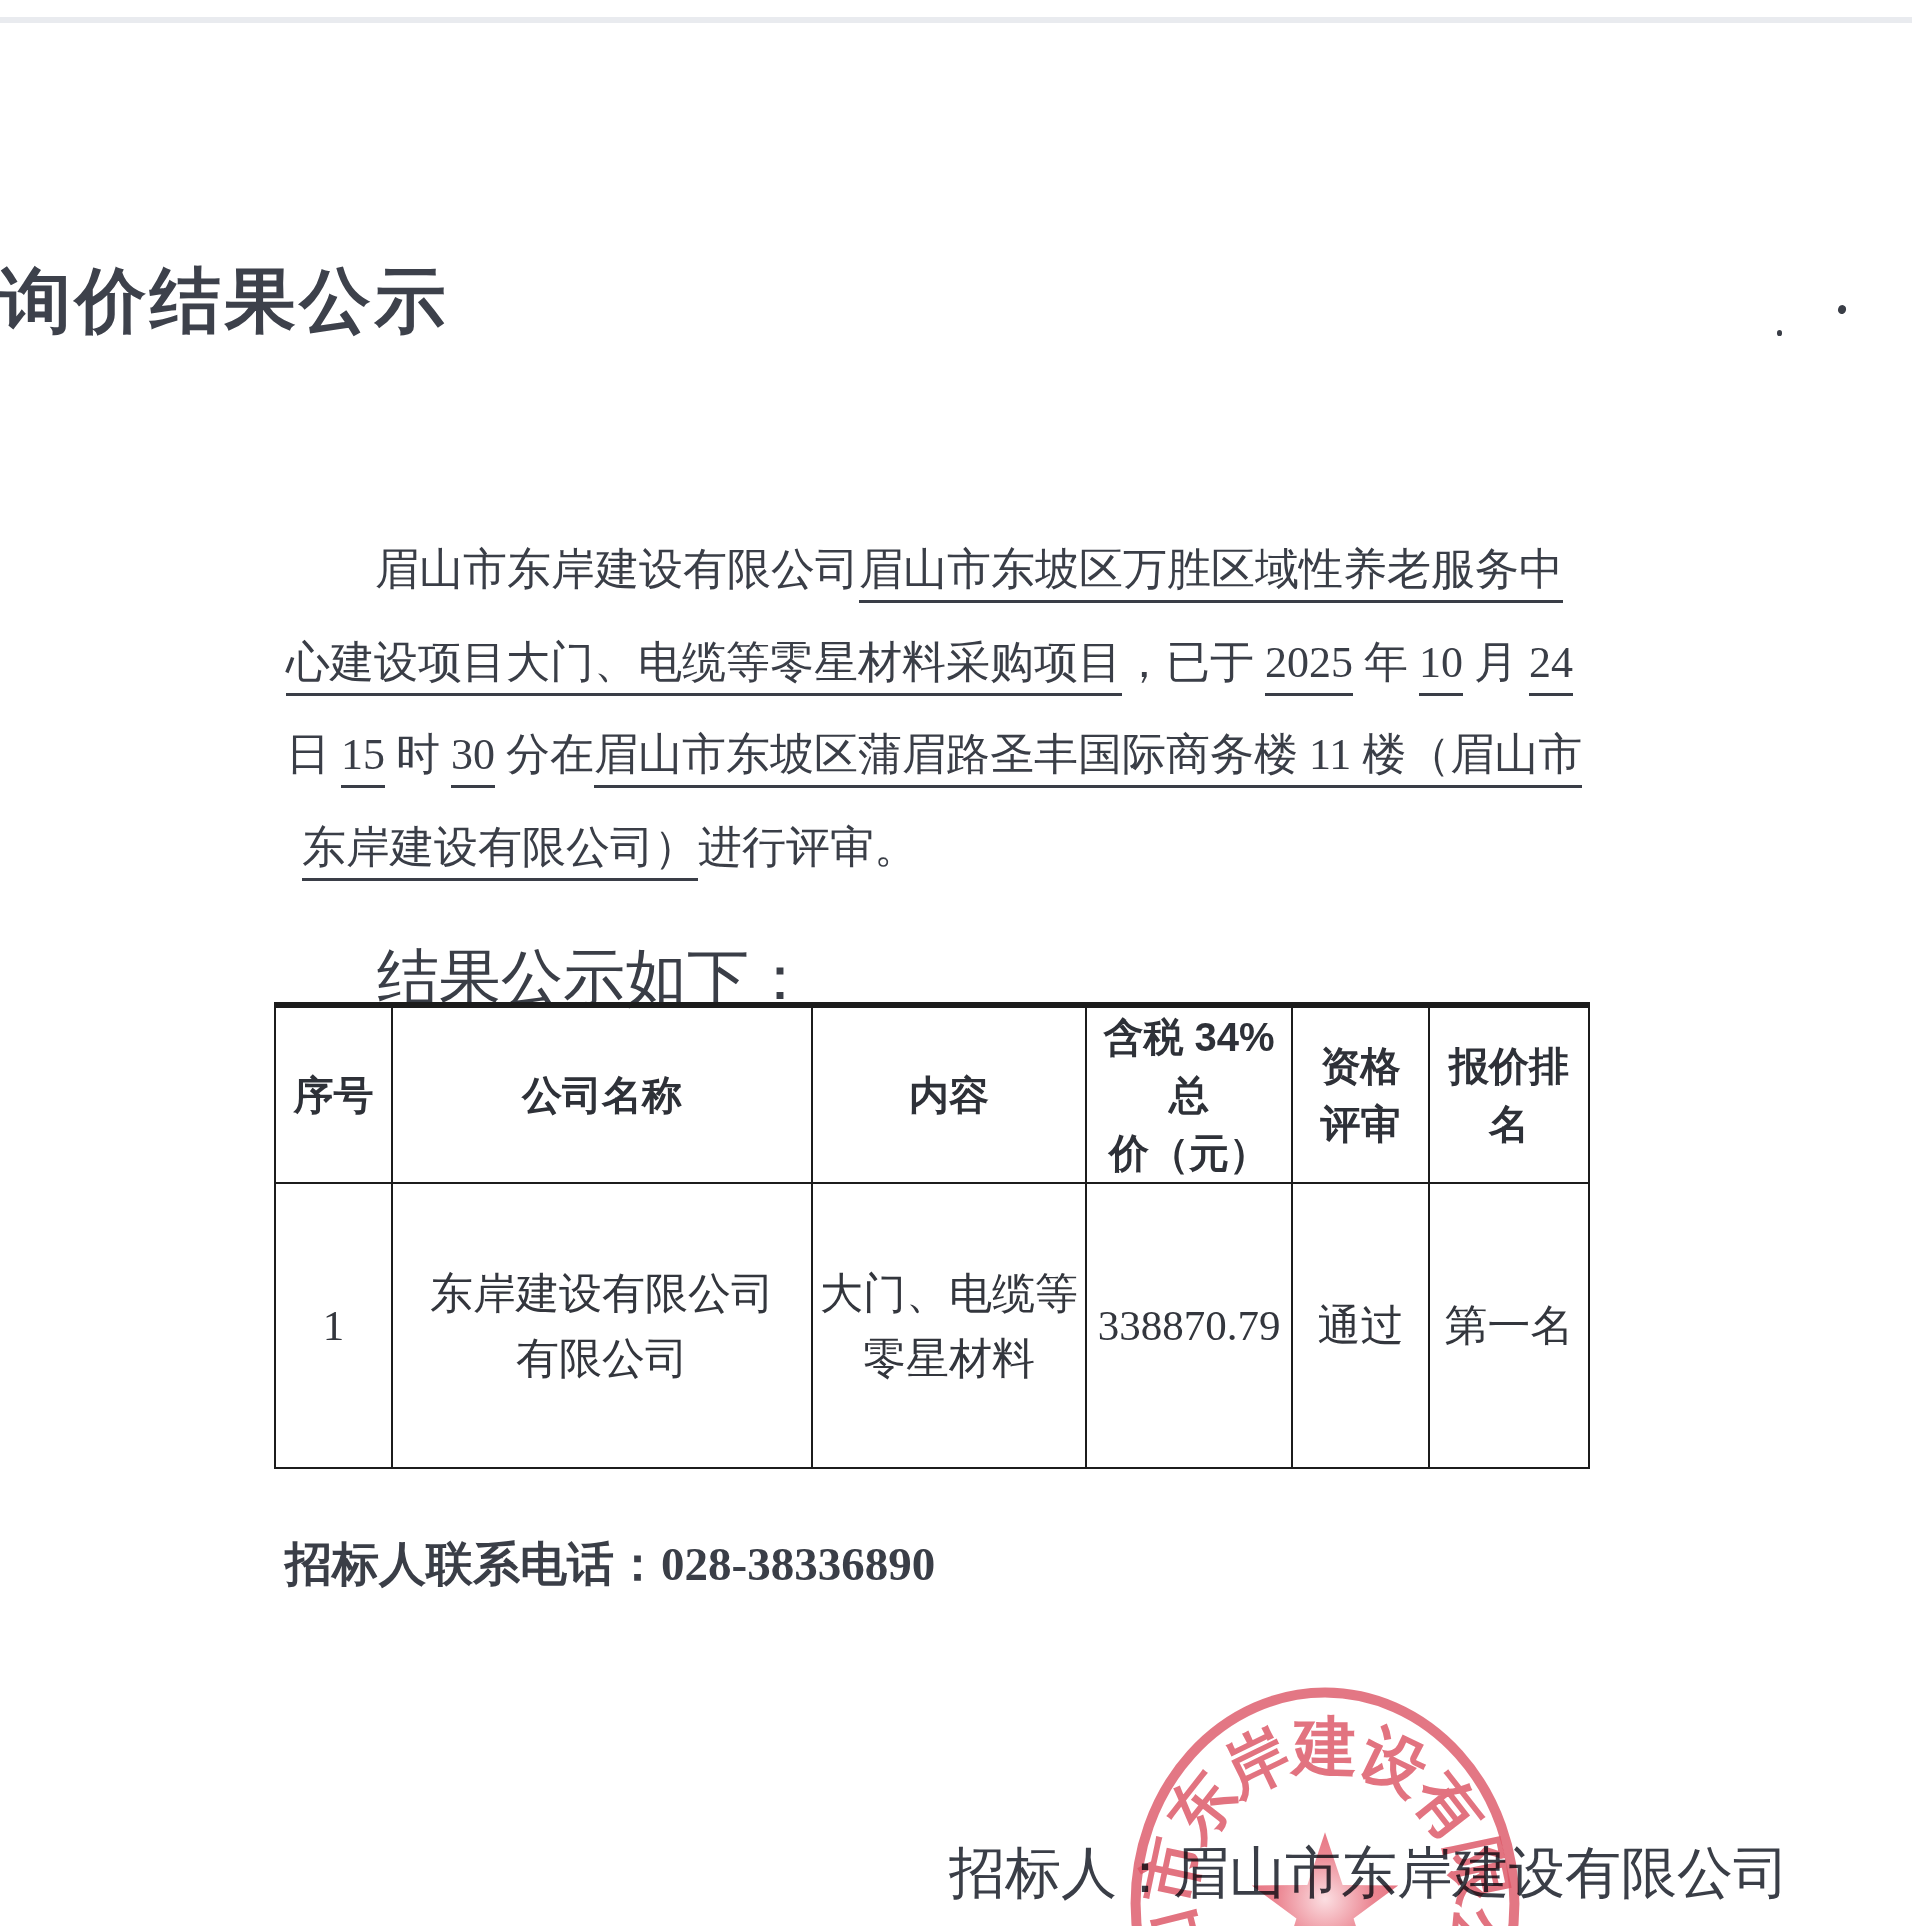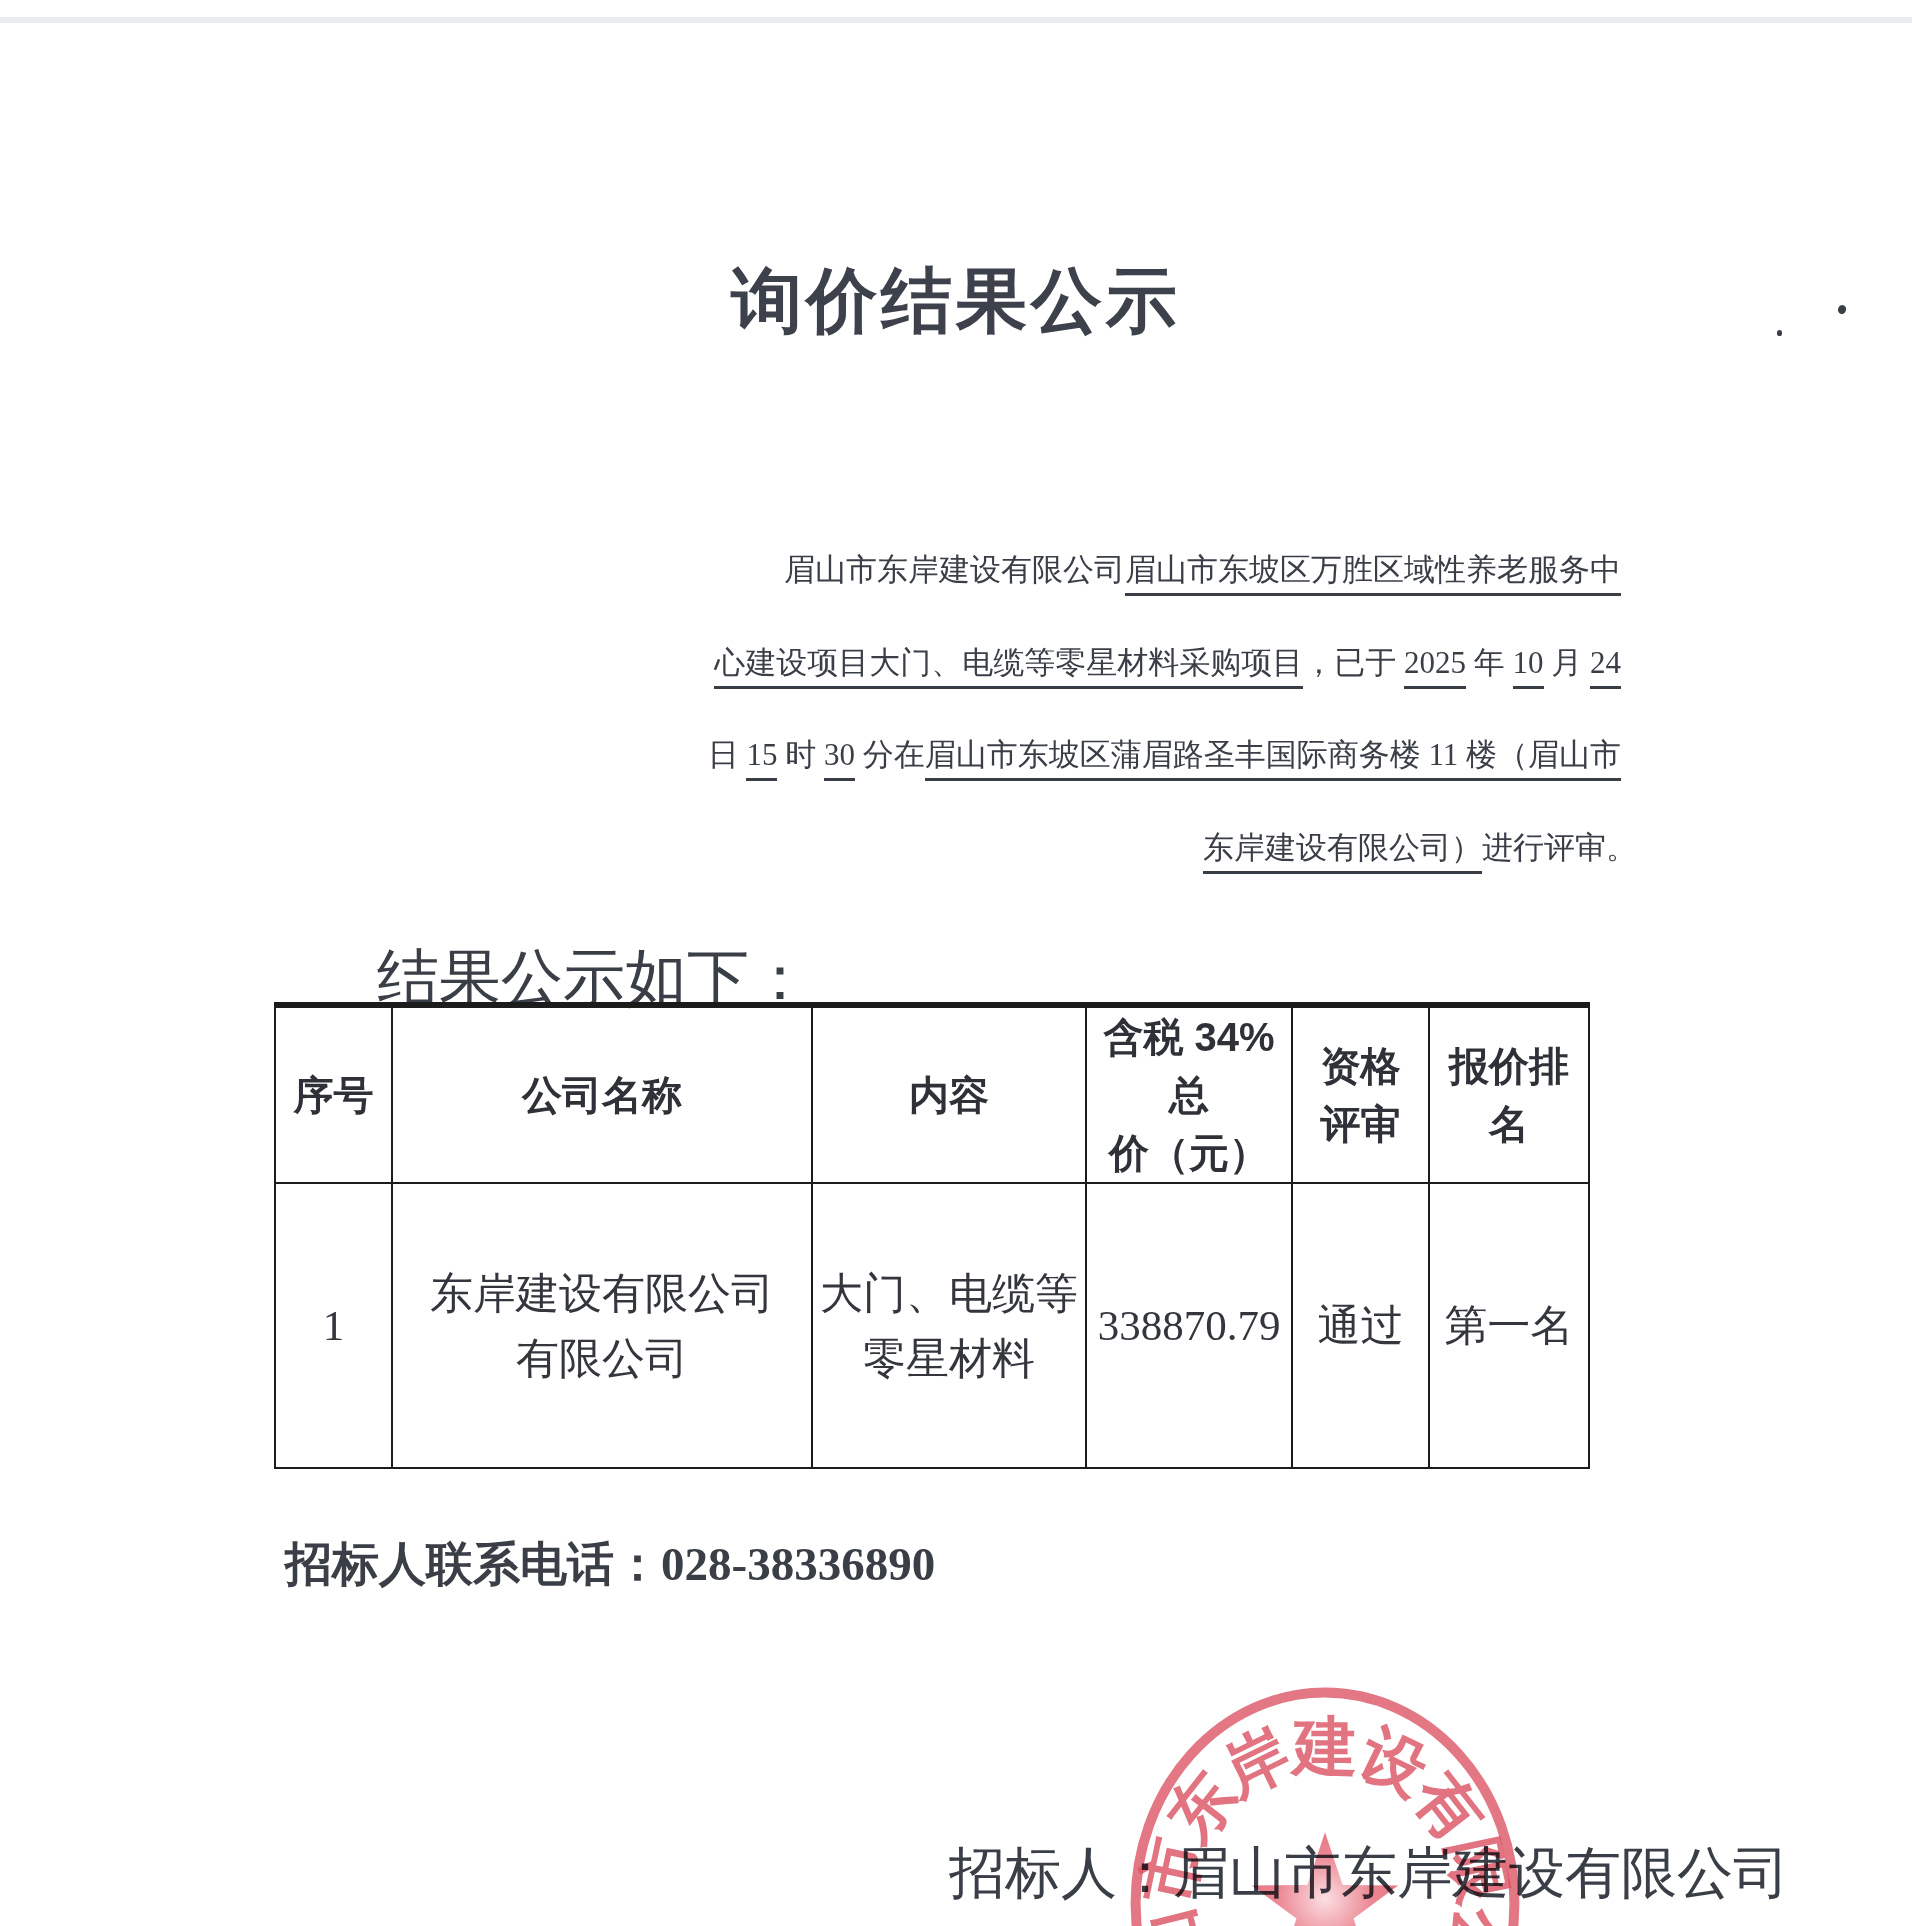--- a/index.html
+++ b/index.html
@@ -9,24 +9,24 @@
     font-family:"Liberation Serif","DejaVu Serif",serif;
     color:#3a3e47;
   }
   .scan-band { position:absolute; left:0; top:17px; width:100%; height:6.2px; background:#e9ebef; }
   .speck { position:absolute; background:#3a3e47; border-radius:50%; }
   .speck-1 { left:1838px; top:305px; width:7.7px; height:9.2px; transform:rotate(20deg); }
   .speck-2 { left:1777px; top:330px; width:5.4px; height:6.2px; }
 
   .doc-title {
     position:absolute; left:0; top:254px; width:100%;
-    text-align:center; font-family:"Liberation Sans","DejaVu Sans",sans-serif;
+    font-family:"Liberation Sans","DejaVu Sans",sans-serif;
     font-weight:bold; font-size:71px; letter-spacing:3.9px; color:#3d414b;
   }
-  .para { position:absolute; left:296px; width:1325px; font-size:31px; line-height:58px; white-space:nowrap;text-align:right; }
+  .para { position:absolute; left:286px; width:1325px; font-size:44px; line-height:58px; white-space:nowrap; }
   .l1 { top:541px; text-indent:89px; }
   .l2 { top:634px; }
   .l3 { top:726px; }
   .l4 { top:819px;margin-left:16px; }
   .u { border-bottom:3.9px solid #3a3e47; padding-bottom:6.2px; }
   .results-label { position:absolute; left:285px; top:936px; font-size:62px; text-indent:92px; }
 
   table.results {
     position:absolute; left:274px; top:1002px; width:1313px; height:431px;
     border-collapse:collapse; table-layout:fixed;

